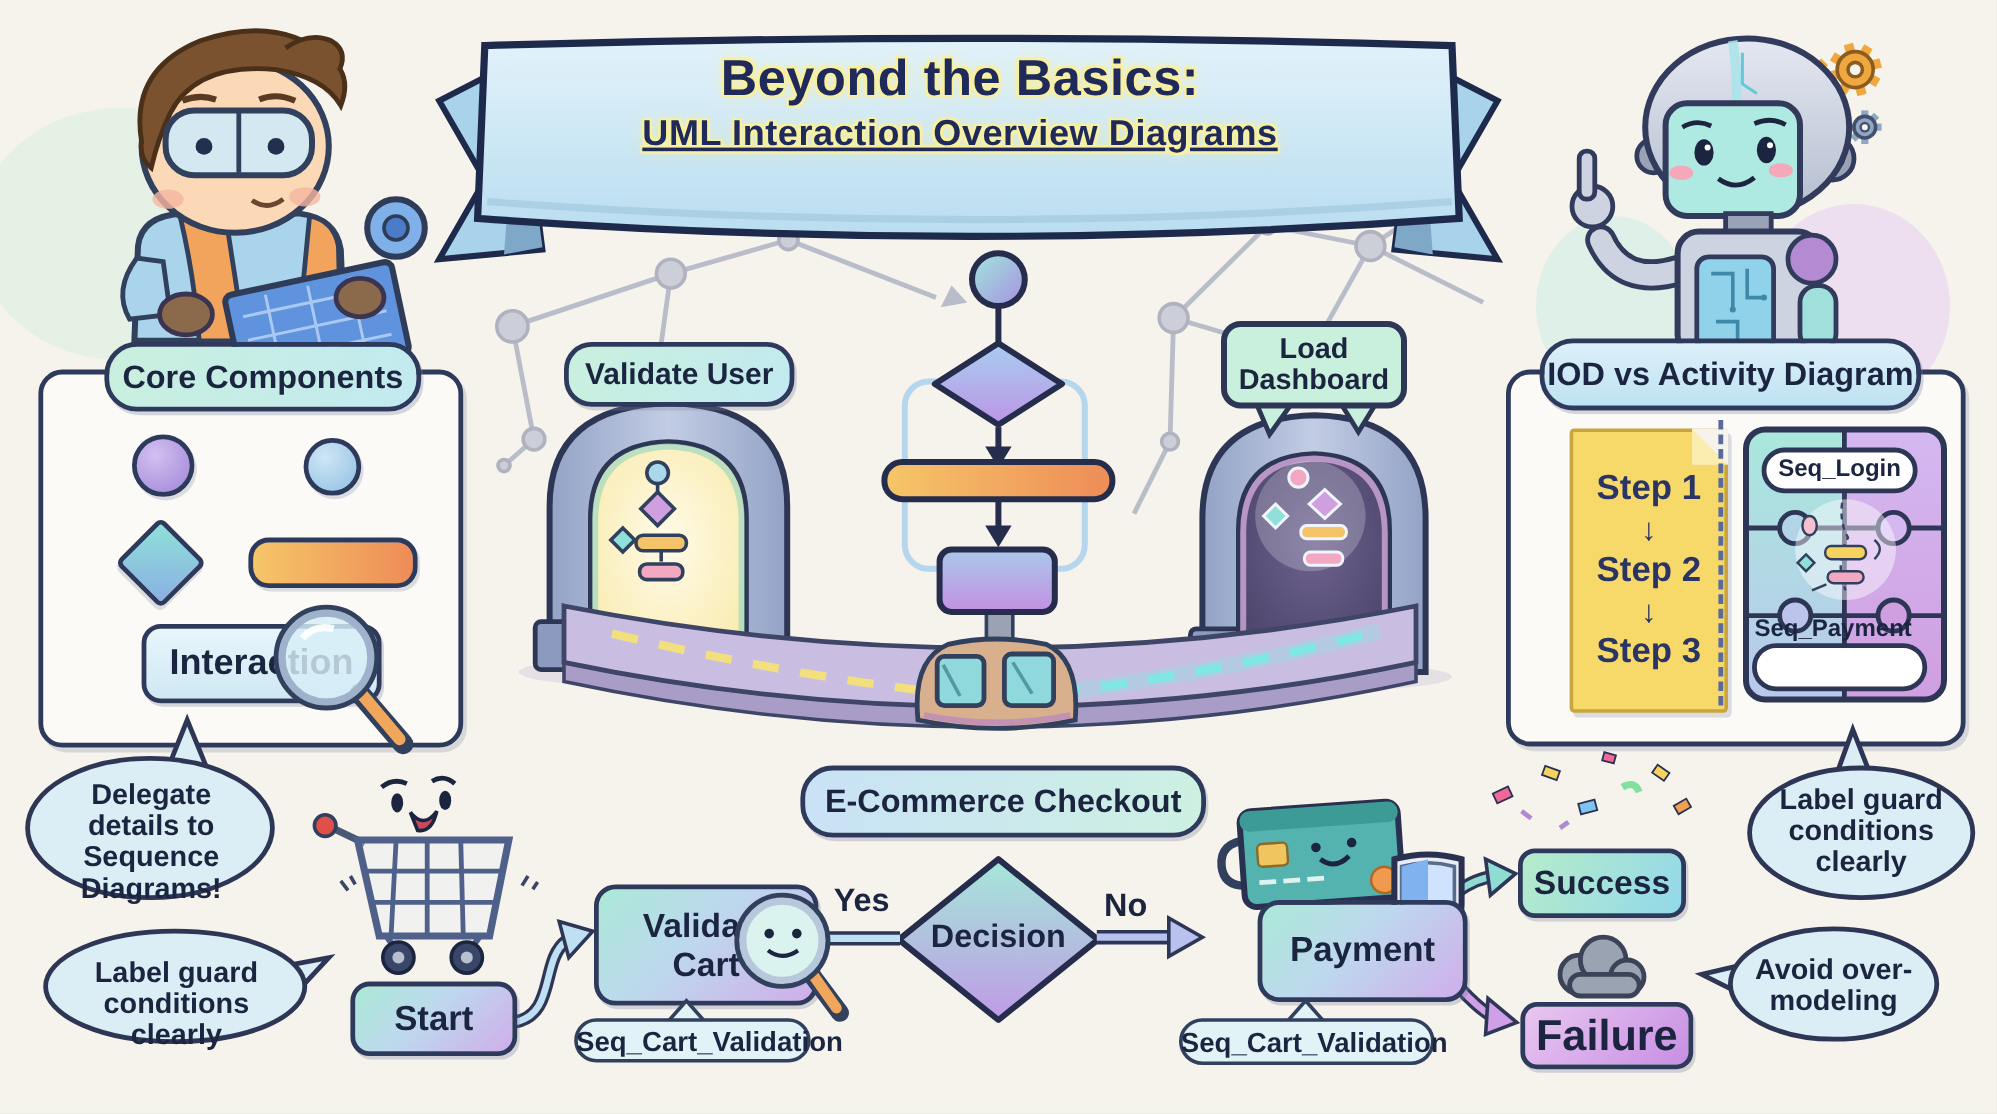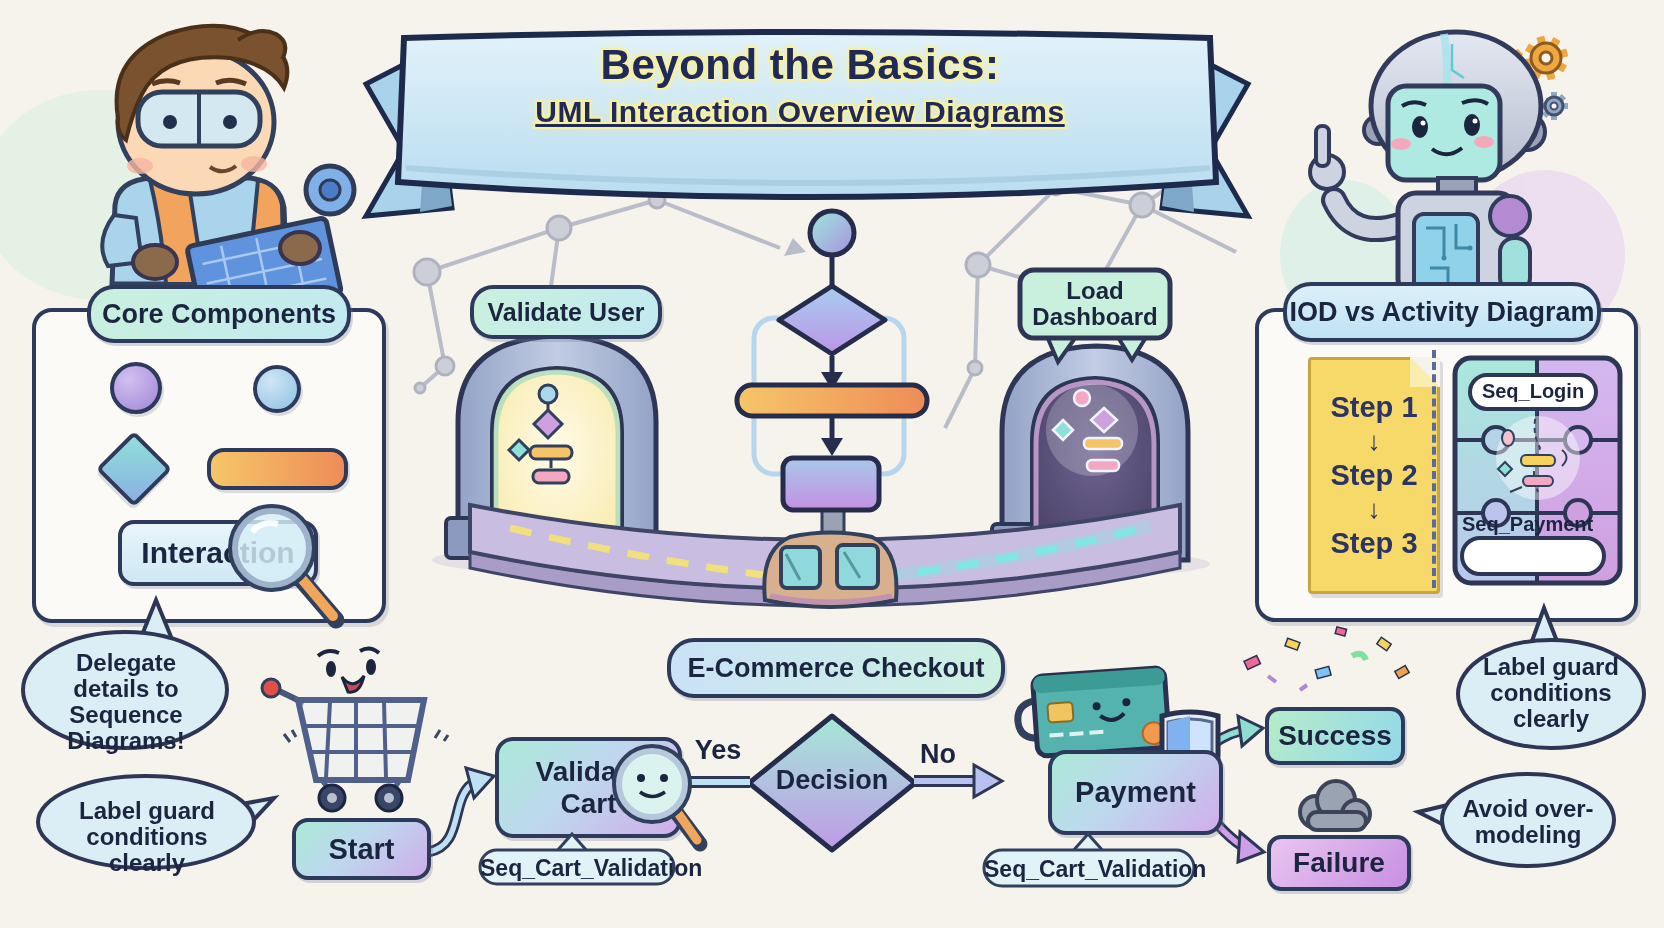--- a/index.html
+++ b/index.html
@@ -380,21 +380,21 @@
     </div>
 <div class="pill boxgrad lay2" style="left:495px;top:737px;width:163px;height:93px;border-radius:18px;font-size:28px;padding:0 8px;z-index:2;">
       <span>Validate Cart</span>
     </div>
 <div class="pill boxgrad lay2" style="left:1005px;top:750px;width:167px;height:77px;border-radius:18px;font-size:29px;z-index:2;margin-left:43px;">
       <span>Payment</span>
     </div>
 <div class="pill succgrad lay2" style="left:1265px;top:707px;width:132px;height:50px;border-radius:14px;font-size:28px;z-index:2;">
       <span>Success</span>
     </div>
-<div class="pill failgrad lay2" style="left:1267px;top:835px;width:136px;height:48px;border-radius:14px;font-size:28px;z-index:2;">
+<div class="pill failgrad lay2" style="left:1267px;top:835px;width:136px;height:48px;border-radius:14px;font-size:36px;z-index:2;">
       <span>Failure</span>
     </div>
 
 <svg id="fg" width="1664" height="928" viewBox="0 0 1664 928">
  <defs>
   <linearGradient id="pzL" x1="0" y1="0" x2="0" y2="1">
           <stop offset="0" stop-color="#a9e8dc"></stop>
           <stop offset="1" stop-color="#b9c8ec"></stop>
         </linearGradient>
   <linearGradient id="pzR" x1="0" y1="0" x2="0" y2="1">

